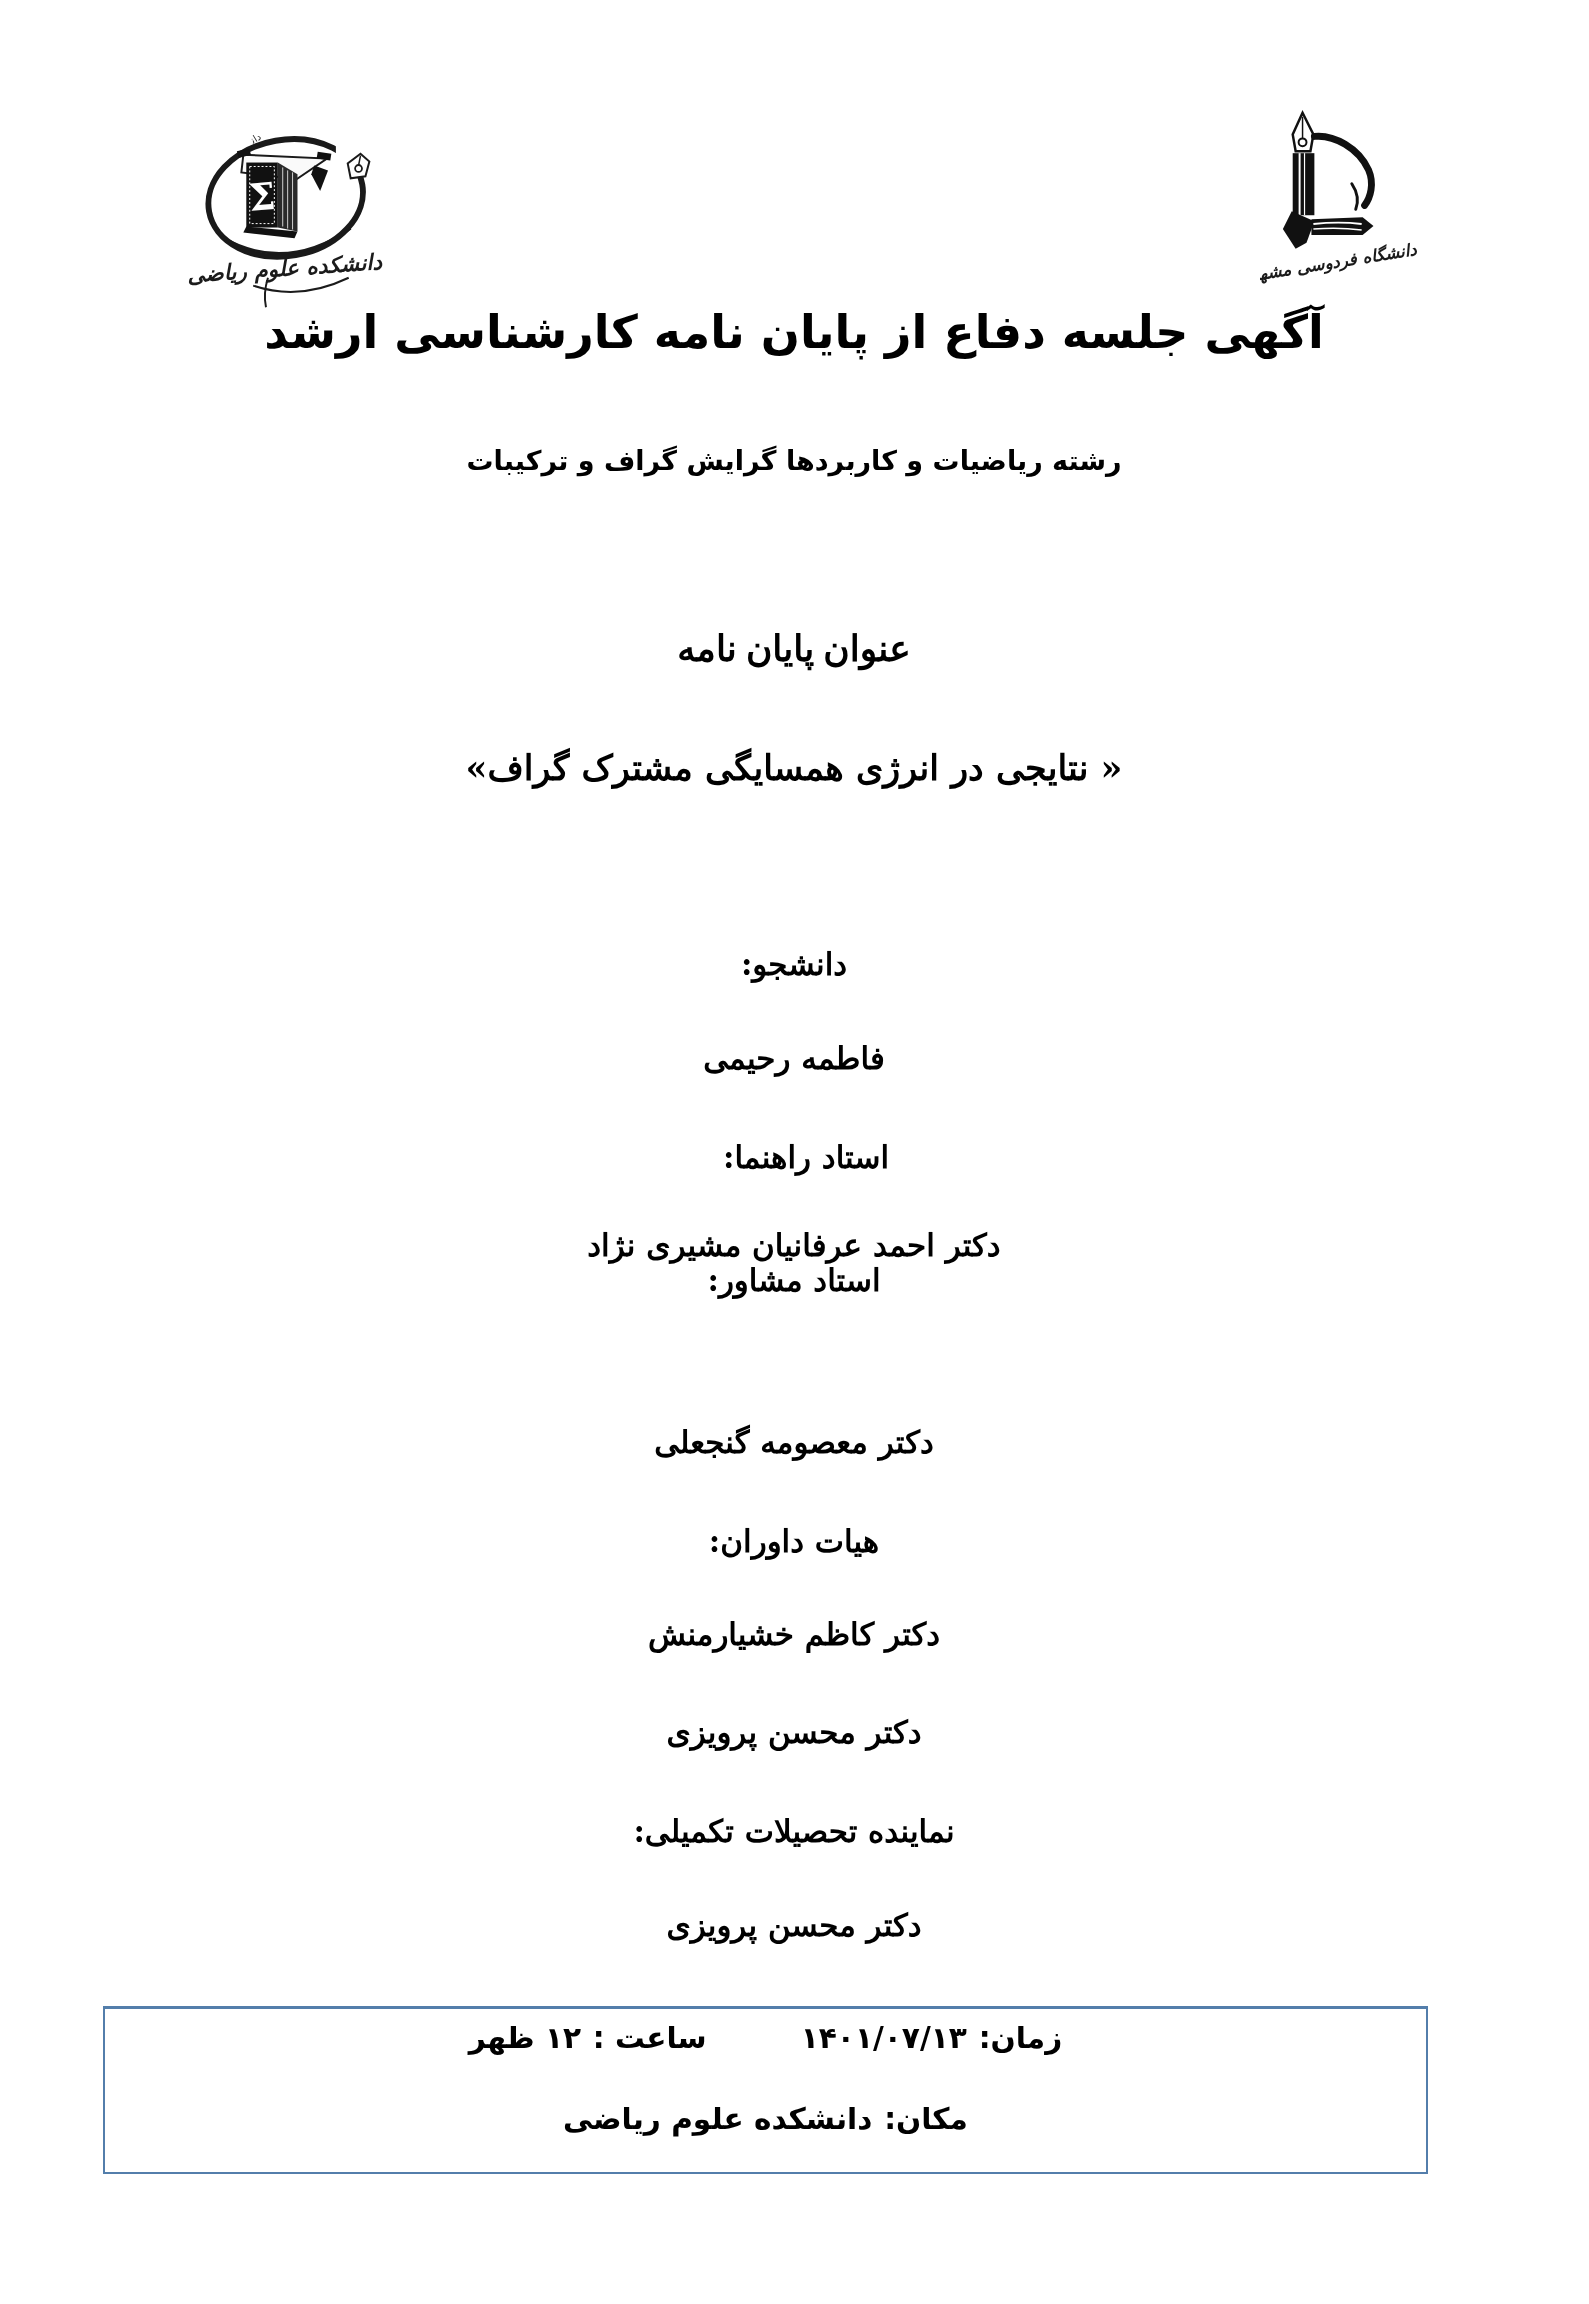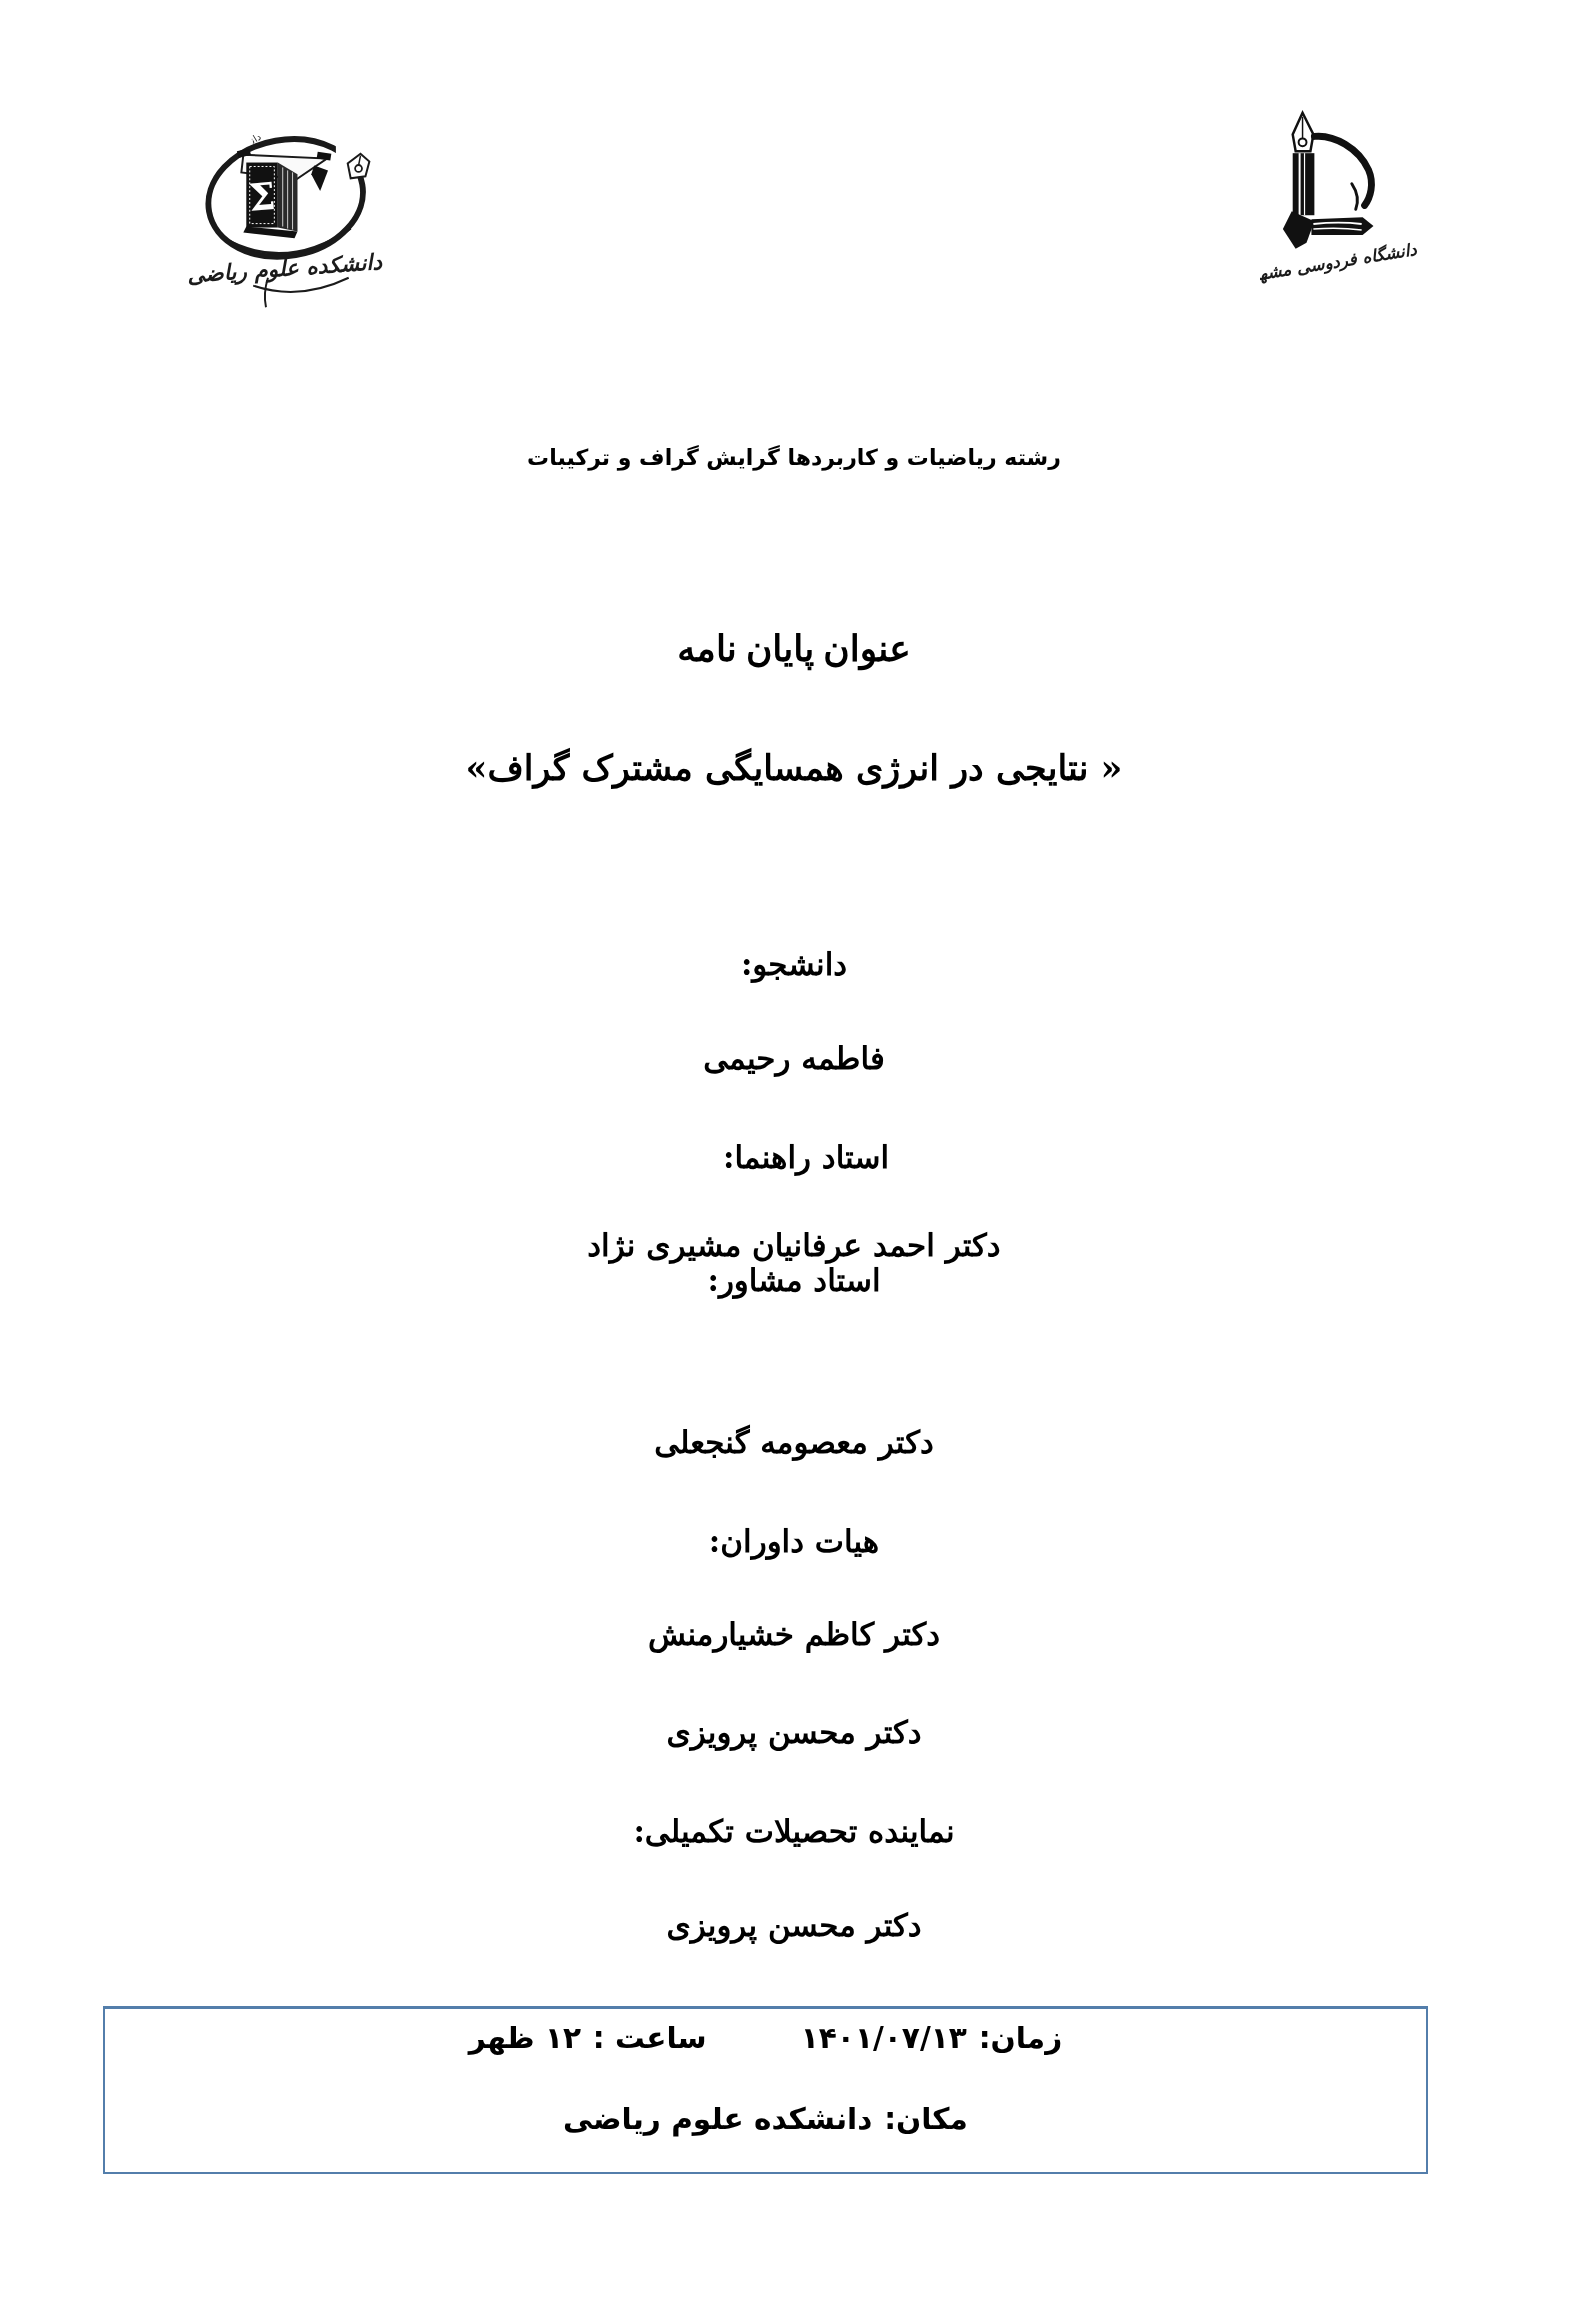--- a/index.html
+++ b/index.html
@@ -21,21 +21,21 @@
   }
   .title{
     top:305px;
     font-size:46px;
     font-weight:900;
     font-family:"DejaVu Sans", sans-serif;
     letter-spacing:-0.5px;
   }
   .field{
     top:445px;
-    font-size:22px;
+    font-size:27px;
     font-weight:900;
     font-family:"DejaVu Sans", sans-serif;
   }
   .thesis-heading{
     top:628px;
     font-size:36px;
     font-weight:900;
     font-family:Liberation Serif, serif;
   }
   .thesis-title{
@@ -138,20 +138,21 @@
       <path d="M 93,86 C 99,95 100,104 97,112" fill="none" stroke="#111" stroke-width="3" stroke-linecap="round"></path>
 
       <polygon points="52,122 104,120 115,129 104,138 52,138" fill="#111"></polygon>
       <path d="M 54,127 Q 80,124 103,127" fill="none" stroke="#fff" stroke-width="2"></path>
       <path d="M 54,132 Q 80,130 103,133" fill="none" stroke="#fff" stroke-width="1.5"></path>
 
       <text x="72" y="172" font-size="17" text-anchor="middle" fill="#1b1b1b" font-style="italic" font-weight="600" font-family="DejaVu Serif, serif" transform="rotate(-9 72 168)">دانشگاه فردوسی مشهد.</text>
     </g>
   </svg>
 
+  <div class="line title">آگهی جلسه دفاع از پایان نامه کارشناسی ارشد</div>
   <div class="line field">رشته ریاضیات و کاربردها گرایش گراف و ترکیبات</div>
   <div class="line thesis-heading">عنوان پایان نامه</div>
   <div class="line thesis-title">« نتایجی در انرژی همسایگی مشترک گراف»</div>
 
   <div class="line bline t0">دانشجو:</div>
   <div class="line bline t1">فاطمه رحیمی</div>
   <div class="line bline t2">استاد راهنما:</div>
   <div class="line bline t3">دکتر احمد عرفانیان مشیری نژاد</div>
   <div class="line bline t4">استاد مشاور:</div>
   <div class="line bline t5">دکتر معصومه گنجعلی</div>

